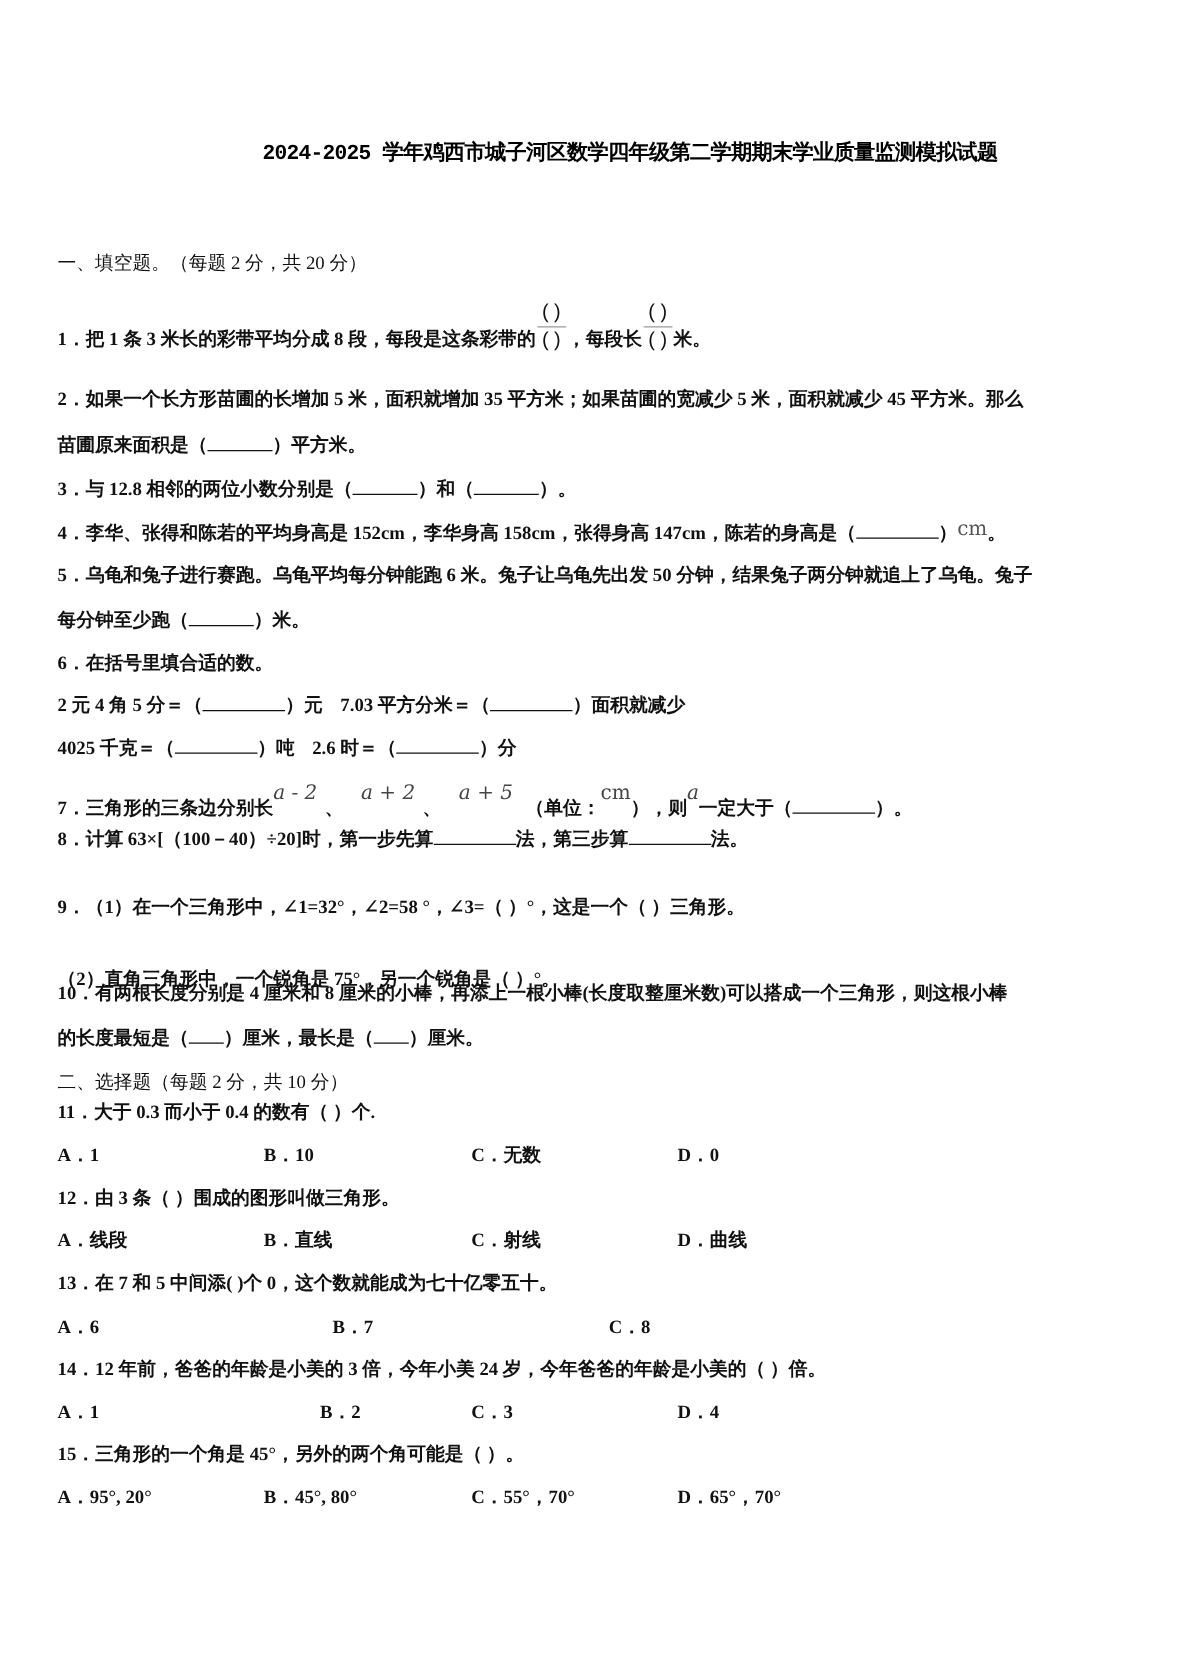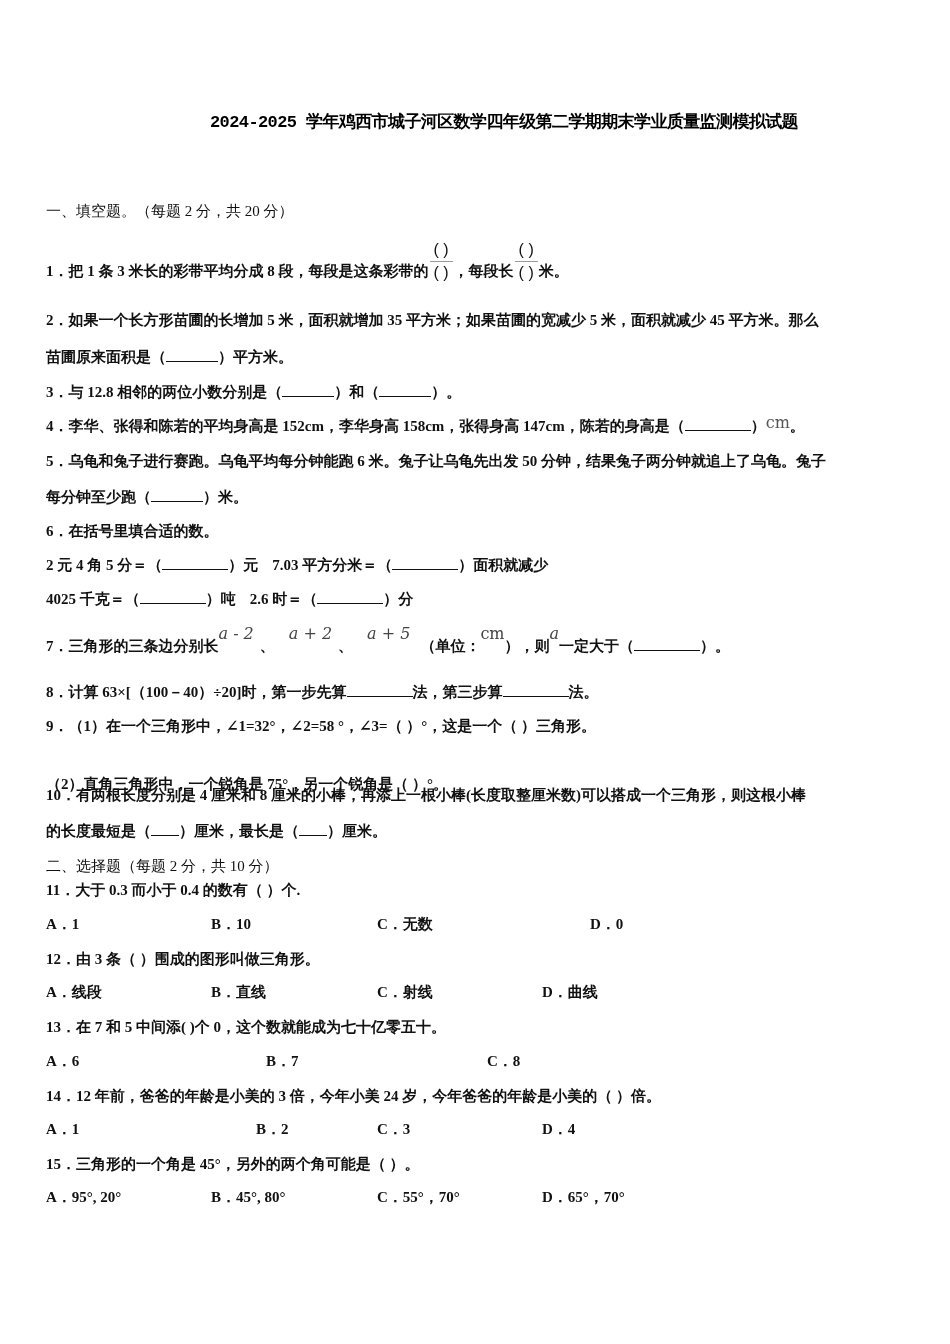--- a/index.html
+++ b/index.html
@@ -70,39 +70,39 @@
   <span>2 元 4 角 5 分＝（</span><span class="ul w8"></span><span>）元</span><span class="gap" style="width:14px;"></span><span>7.03 平方分米＝（</span><span class="ul w8"></span><span>）面积就减少</span>
 </div>
 <div class="line" style="top:589px;">
   <span>4025 千克＝（</span><span class="ul w8"></span><span>）吨</span><span class="gap" style="width:14px;"></span><span>2.6 时＝（</span><span class="ul w8"></span><span>）分</span>
 </div>
 
 <div class="line" style="top:636px;">
   <span>7．三角形的三条边分别长</span><span class="math"><i>a - 2</i></span><span style="margin:0 14px 0 6px;">、</span><span class="math"><i>a + 2</i></span><span style="margin:0 14px 0 6px;">、</span><span class="math"><i>a + 5</i></span><span style="display:inline-block;width:10px;"></span><span>（单位：</span><span class="math">cm</span><span>），则</span><span class="math"><i>a</i></span><span>一定大于（</span><span class="ul w8"></span><span>）。</span>
 </div>
 
-<div class="line" style="top:682px;">
+<div class="line" style="top:662px;">
   <span>8．计算 63×[（100－40）÷20]时，第一步先算</span><span class="ul w8"></span><span>法，第三步算</span><span class="ul w8"></span><span>法。</span>
 </div>
 
 <div class="line" style="top:716px;">9．（1）在一个三角形中，∠1=32°，∠2=58 °，∠3=（  ）°，这是一个（  ）三角形。</div>
 <div class="line" style="top:750px;margin-top:24px;">（2）直角三角形中，一个锐角是 75°，另一个锐角是（  ）°。</div>
 
 <div class="line" style="top:785px;">10．有两根长度分别是 4 厘米和 8 厘米的小棒，再添上一根小棒(长度取整厘米数)可以搭成一个三角形，则这根小棒</div>
 <div class="line" style="top:821px;">
   <span>的长度最短是（</span><span class="ul w3"></span><span>）厘米，最长是（</span><span class="ul w3"></span><span>）厘米。</span>
 </div>
 
 <div class="line sec" style="top:856px;">二、选择题（每题 2 分，共 10 分）</div>
 
 <div class="line" style="top:880px;">11．大于 0.3 而小于 0.4 的数有（    ）个.</div>
 <div class="opt" style="left:46px; top:915px;">A．1</div>
 <div class="opt" style="left:211px; top:915px;">B．10</div>
 <div class="opt" style="left:377px; top:915px;">C．无数</div>
-<div class="opt" style="left:542px; top:915px;margin-left:48px;">D．0</div>
+<div class="opt" style="left:542px; top:915px;">D．0</div>
 
 <div class="line" style="top:949px;">12．由 3 条（    ）围成的图形叫做三角形。</div>
 <div class="opt" style="left:46px; top:983px;">A．线段</div>
 <div class="opt" style="left:211px; top:983px;">B．直线</div>
 <div class="opt" style="left:377px; top:983px;">C．射线</div>
 <div class="opt" style="left:542px; top:983px;">D．曲线</div>
 
 <div class="line" style="top:1017px;">13．在 7 和 5 中间添(      )个 0，这个数就能成为七十亿零五十。</div>
 <div class="opt" style="left:46px; top:1052px;">A．6</div>
 <div class="opt" style="left:266px; top:1052px;">B．7</div>

